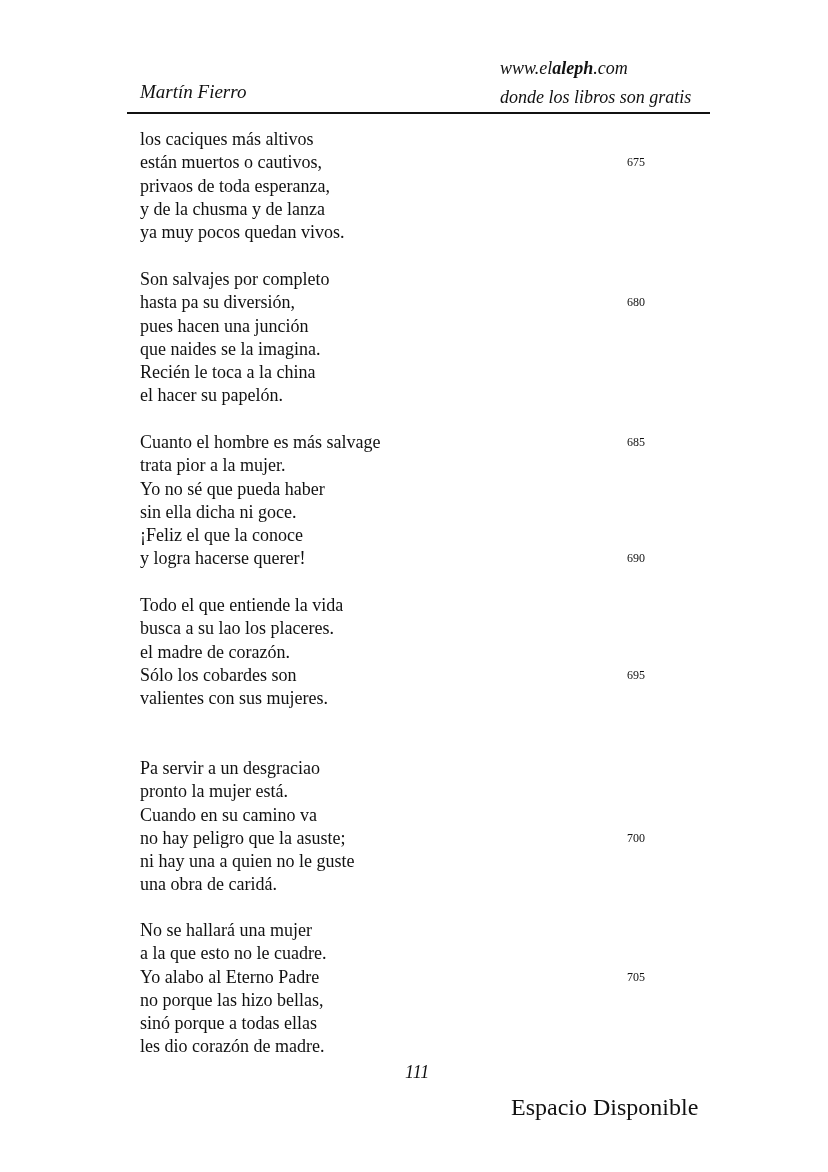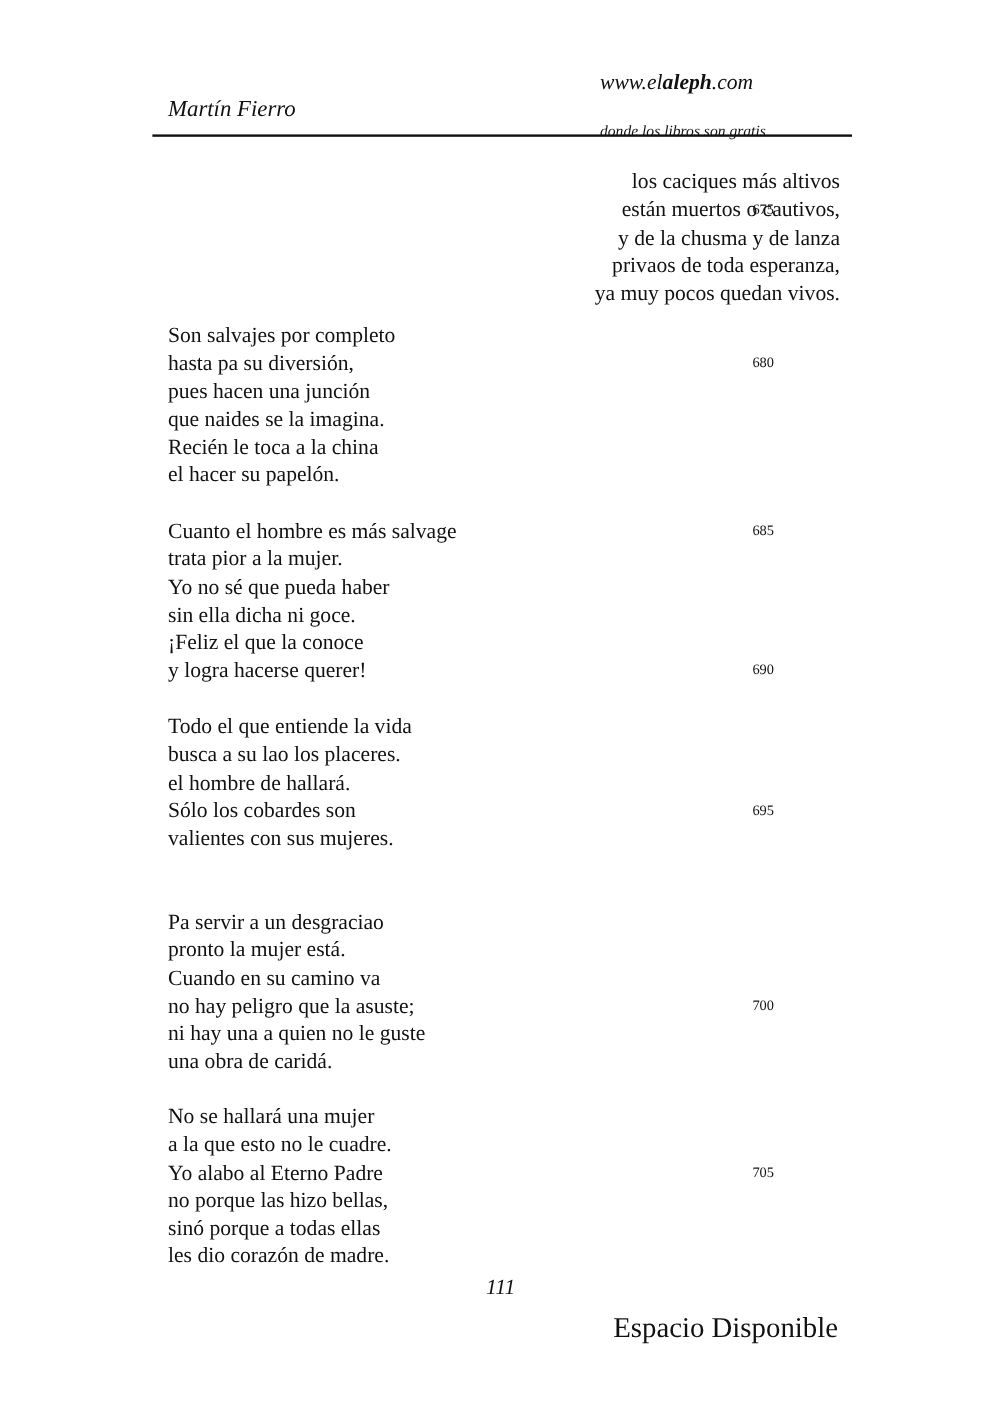--- a/index.html
+++ b/index.html
@@ -2,46 +2,46 @@
 <html><head>
 <meta charset="utf-8">
 <style>
   html, body { margin: 0; padding: 0; background: #ffffff; }
   body { width: 828px; height: 1172px; position: relative; overflow: hidden;
          font-family: "Liberation Serif", "DejaVu Serif", serif; color: #111111; }
   .header-left { position: absolute; left: 140px; top: 80px; font-size: 19px; font-style: italic; line-height: 24px; }
   .header-right { position: absolute; left: 500px; width: 200px; top: 57px; text-align: left; font-style: italic; }
   .site { font-size: 18px; line-height: 22px; }
   .site b { font-weight: bold; }
-  .tagline { font-size: 13px; line-height: 20px; margin-top: 20px; }
+  .tagline { font-size: 18px; line-height: 20px; margin-top: 8px; }
   .rule { position: absolute; left: 127px; top: 112px; width: 583px; height: 2px; background: #111111; }
   .stanza { position: absolute; left: 140px; width: 560px; }
   .line { position: relative; font-size: 18px; line-height: 23.3px; height: 23.3px; white-space: nowrap; }
   .num { position: absolute; left: 487px; top: 0; font-size: 12px; }
   .footer-page { position: absolute; left: 405px; top: 1062px; font-size: 18px; font-style: italic; }
   .footer-note { position: absolute; left: 511px; top: 1094px; font-size: 24px; }
 </style>
 </head>
 <body>
 
 <div>
   <div class="header-left">Martín Fierro</div>
   <div class="header-right">
     <div class="site"><span>www.el</span><b>aleph</b><span>.com</span></div>
     <div class="tagline">donde los libros son gratis</div>
   </div>
   <div class="rule"></div>
 </div>
 
 <div>
-  <div class="stanza" style="top:140px;text-align:right;">
+  <div class="stanza" style="top:128px;">
       <div class="line"><span>los caciques más altivos</span></div>
       <div class="line"><span>están muertos o cautivos,</span><span class="num">675</span></div>
+      <div class="line"><span>privaos de toda esperanza,</span></div>
       <div class="line"><span>y de la chusma y de lanza</span></div>
-      <div class="line"><span>privaos de toda esperanza,</span></div>
       <div class="line"><span>ya muy pocos quedan vivos.</span></div>
     </div>
   <div class="stanza" style="top:268px;">
       <div class="line"><span>Son salvajes por completo</span></div>
       <div class="line"><span>hasta pa su diversión,</span><span class="num">680</span></div>
       <div class="line"><span>pues hacen una junción</span></div>
       <div class="line"><span>que naides se la imagina.</span></div>
       <div class="line"><span>Recién le toca a la china</span></div>
       <div class="line"><span>el hacer su papelón.</span></div>
     </div>
@@ -49,21 +49,21 @@
       <div class="line"><span>Cuanto el hombre es más salvage</span><span class="num">685</span></div>
       <div class="line"><span>trata pior a la mujer.</span></div>
       <div class="line"><span>Yo no sé que pueda haber</span></div>
       <div class="line"><span>sin ella dicha ni goce.</span></div>
       <div class="line"><span>¡Feliz el que la conoce</span></div>
       <div class="line"><span>y logra hacerse querer!</span><span class="num">690</span></div>
     </div>
   <div class="stanza" style="top:594px;">
       <div class="line"><span>Todo el que entiende la vida</span></div>
       <div class="line"><span>busca a su lao los placeres.</span></div>
-      <div class="line"><span>el hombre de hallará.</span></div>
+      <div class="line"><span>el madre de corazón.</span></div>
       <div class="line"><span>Sólo los cobardes son</span><span class="num">695</span></div>
       <div class="line"><span>valientes con sus mujeres.</span></div>
     </div>
   <div class="stanza" style="top:757px;">
       <div class="line"><span>Pa servir a un desgraciao</span></div>
       <div class="line"><span>pronto la mujer está.</span></div>
       <div class="line"><span>Cuando en su camino va</span></div>
       <div class="line"><span>no hay peligro que la asuste;</span><span class="num">700</span></div>
       <div class="line"><span>ni hay una a quien no le guste</span></div>
       <div class="line"><span>una obra de caridá.</span></div>

